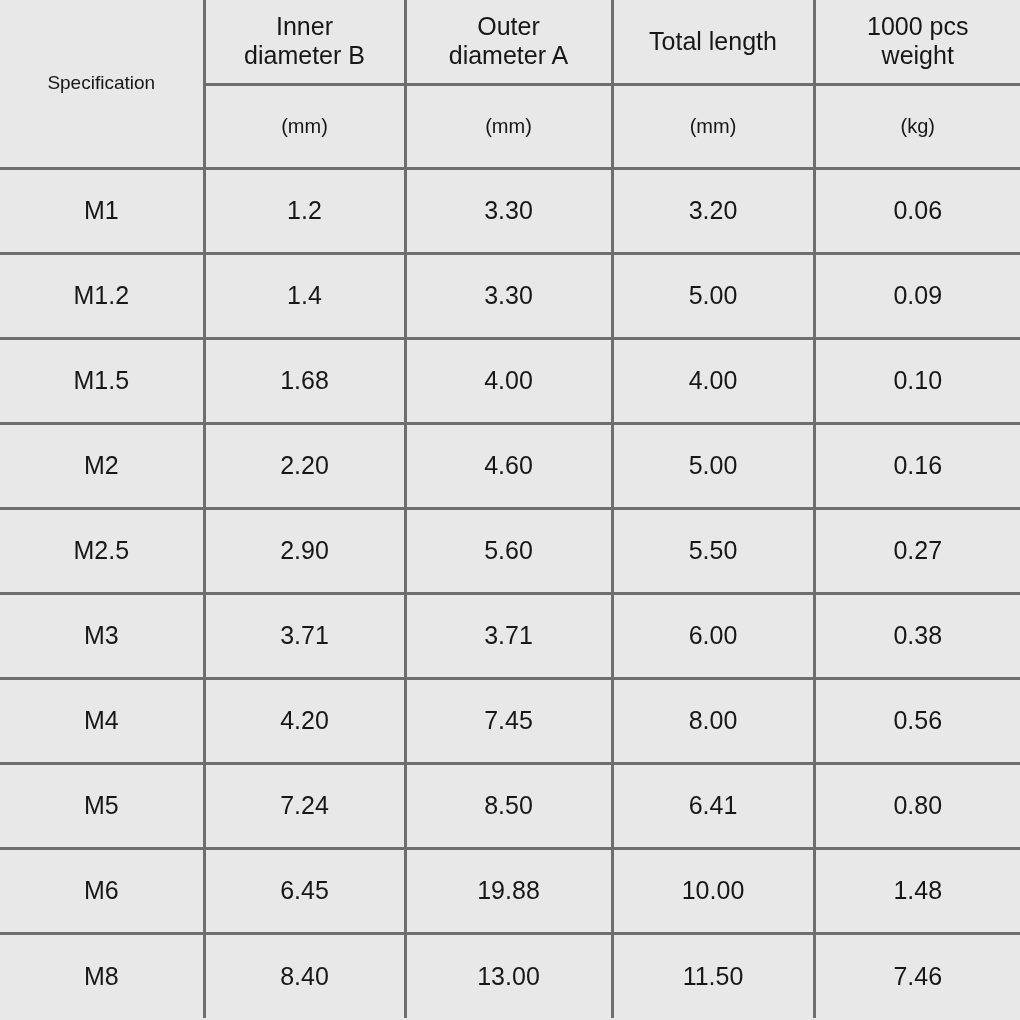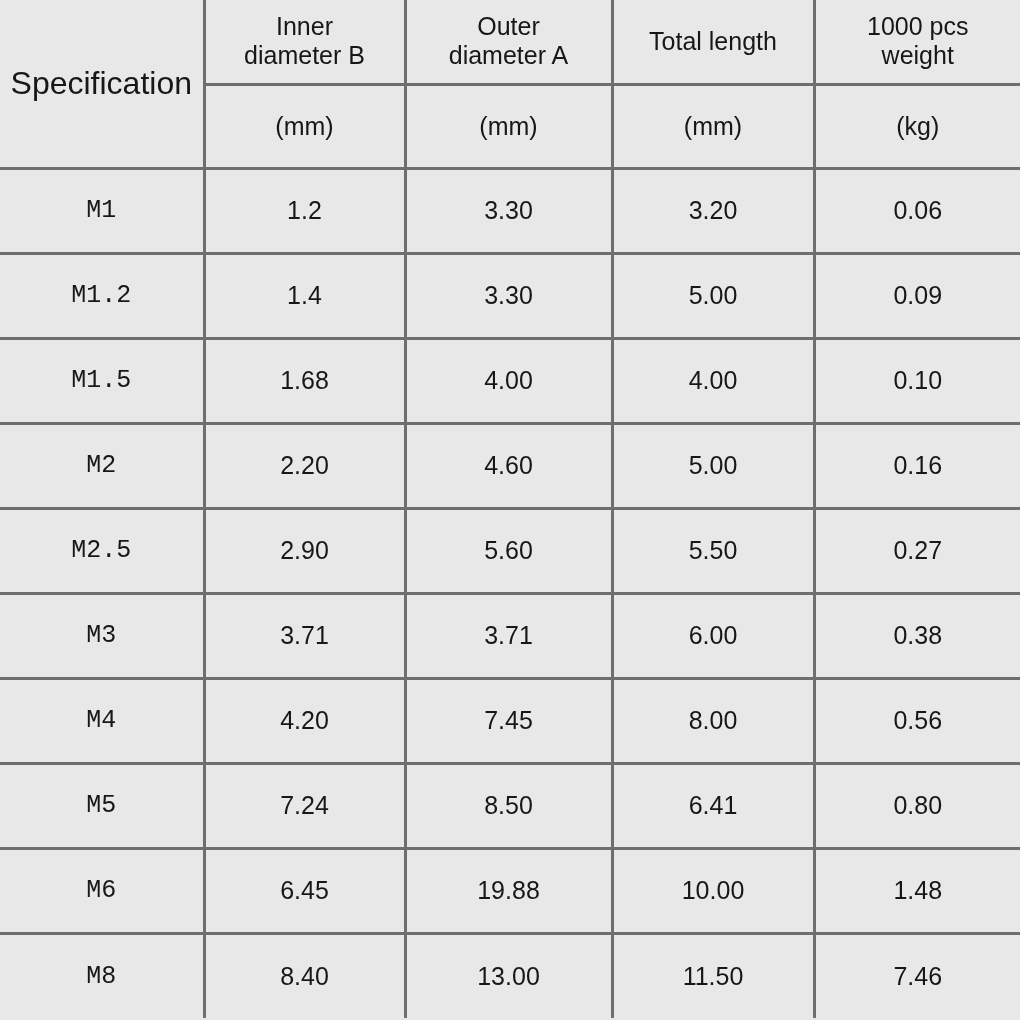--- a/index.html
+++ b/index.html
@@ -51,32 +51,32 @@
   .col-weight { width: 206px; }
 
   
   .hdr-name {
     height: 84px;
     font-size: 25px;
     line-height: 1.18;
   }
   .hdr-unit {
     height: 84px;
-    font-size: 25px;
+    font-size: 20px;
   }
   .hdr-spec {
-    font-size: 32px;
+    font-size: 19px;
   }
 
   
   .data-row td {
     height: 85px;
     font-size: 25px;
   }
-  .cell-spec { font-size: 25px; font-family: Liberation Mono, monospace; }
+  .cell-spec { font-size: 25px; }
 </style>
 </head>
 <body>
 
 <table class="spec-table">
   <colgroup>
     <col class="col-spec">
     <col class="col-inner">
     <col class="col-outer">
     <col class="col-length">

